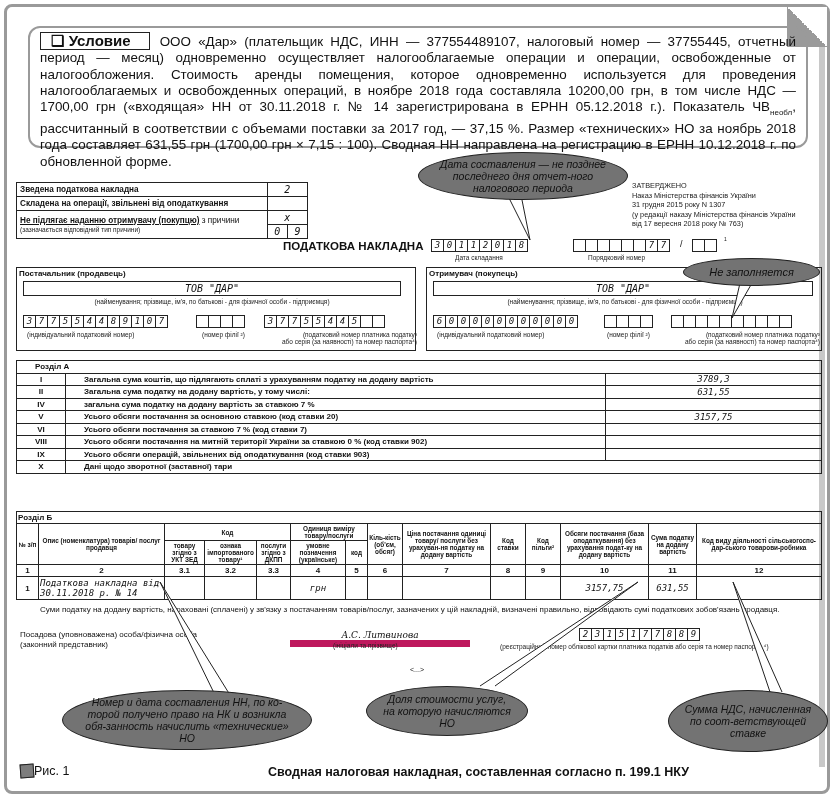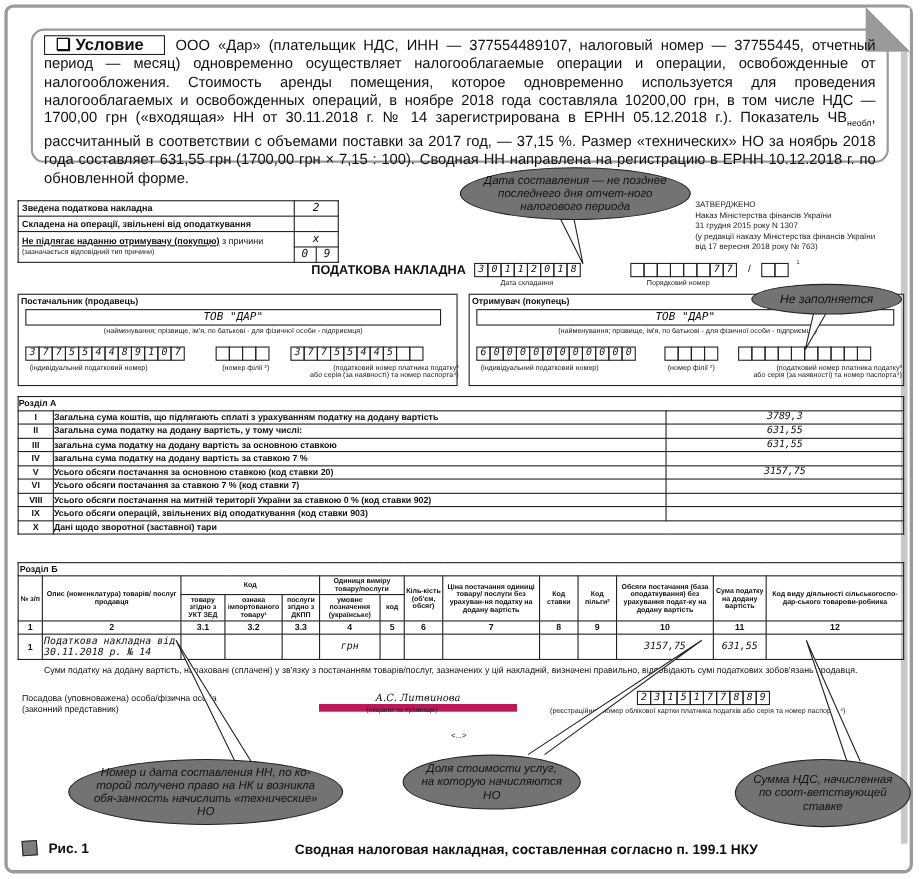--- a/index.html
+++ b/index.html
@@ -20,30 +20,30 @@
   .top-tbl td { padding: 1px 3px; height: 14px; }
   .approved { left: 632px; top: 181px; font-size: 7.3px; line-height: 9.6px; color: #222; }
   .pn-title { left: 283px; top: 240px; font-size: 11.5px; font-weight: bold; text-align: right; }
   .cells { display: flex; }
   .cells span { width: 13px; height: 13px; border: 1px solid #222; margin-left: -1px; font-family: "DejaVu Sans Mono", monospace; font-style: italic; font-size: 9px; text-align: center; line-height: 11px; }
   .party { border: 1px solid #222; height: 84px; }
   .party .ttl { position: absolute; left: 2px; top: 1px; font-size: 8px; font-weight: bold; }
   .party .name { position: absolute; left: 6px; top: 13px; height: 15px; border: 1px solid #222; font-family: "DejaVu Sans Mono", monospace; font-style: italic; font-size: 10px; text-align: center; line-height: 13px; }
   .party .cap { position: absolute; font-size: 6.5px; color: #222; text-align: center; }
   .secA { left: 16px; top: 360px; width: 806px; font-size: 8px; font-weight: bold; }
-  .secA td { height: 12.5px; padding: 0 0; }
+  .secA td { height: 12.5px; padding: 0 18px; }
   .secA td.rn { width: 32px; text-align: center; }
   .secA td.val { width: 216px; text-align: center; font-family: "DejaVu Sans Mono", monospace; font-weight: normal; font-style: italic; font-size: 9px; }
   .secB { left: 16px; top: 511px; width: 806px; font-size: 6.4px; font-weight: bold; text-align: center; }
   .secB td { padding: 1px; vertical-align: middle; }
   .secB .num td { font-size: 8px; height: 11px; }
   .secB .data td { height: 22px; font-family: "DejaVu Sans Mono", monospace; font-weight: normal; font-style: italic; font-size: 9px; }
   .bubble { position: absolute; border: 1px solid #222; border-radius: 50%; background: #737373; font-style: italic; font-size: 10.5px; line-height: 12px; text-align: center; display: flex; align-items: center; justify-content: center; padding: 4px 14px; }
   svg.lines { position: absolute; left: 0; top: 0; }
-  .fig { left: 20px; top: 764px; display: flex; align-items: center; gap: 10px; font-weight: bold; font-size: 12.5px; }
+  .fig { left: 20px; top: 764px; display: flex; align-items: center; font-weight: normal; font-size: 12.5px; }
   .fig-icon { width: 14px; height: 14px; background: #7d7d7d; border: 1px solid #222; transform: rotate(-4deg); }
   .fig-caption { left: 268px; top: 765px; font-weight: bold; font-size: 12.5px; }
 </style>
 </head>
 <body>
 
 <div class="frame">
   <div class="fold"></div>
   <div class="rstrip"></div>
 </div>
@@ -211,25 +211,20 @@
   </tbody>
     <tbody id="secA-body">
       <tr>
         <td class="rn">I</td>
         <td>Загальна сума коштів, що підлягають сплаті з урахуванням податку на додану вартість</td>
         <td class="val">3789,3</td>
       </tr>
       <tr>
         <td class="rn">II</td>
         <td>Загальна сума податку на додану вартість, у тому числі:</td>
-        <td class="val">631,55</td>
-      </tr>
-      <tr>
-        <td class="rn">III</td>
-        <td>загальна сума податку на додану вартість за основною ставкою</td>
         <td class="val">631,55</td>
       </tr>
       <tr>
         <td class="rn">IV</td>
         <td>загальна сума податку на додану вартість за ставкою 7 %</td>
         <td class="val"></td>
       </tr>
       <tr>
         <td class="rn">V</td>
         <td>Усього обсяги постачання за основною ставкою (код ставки 20)</td>

